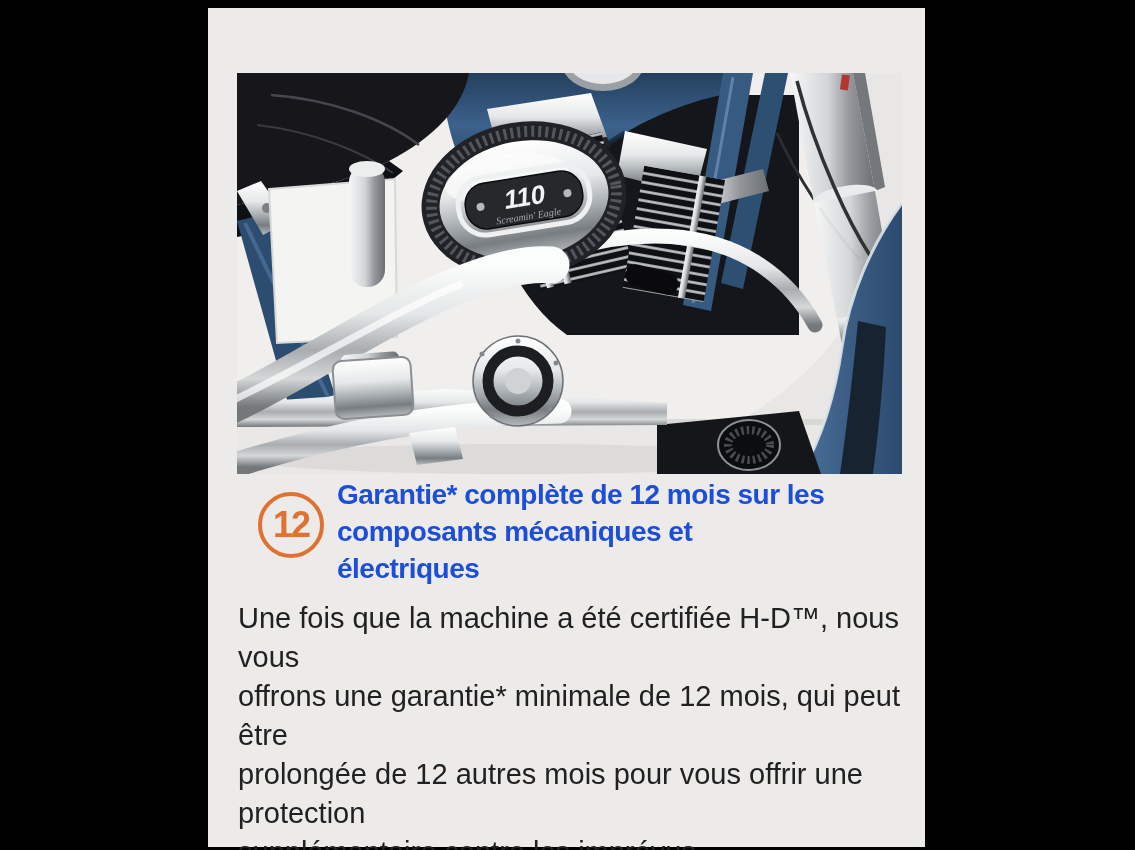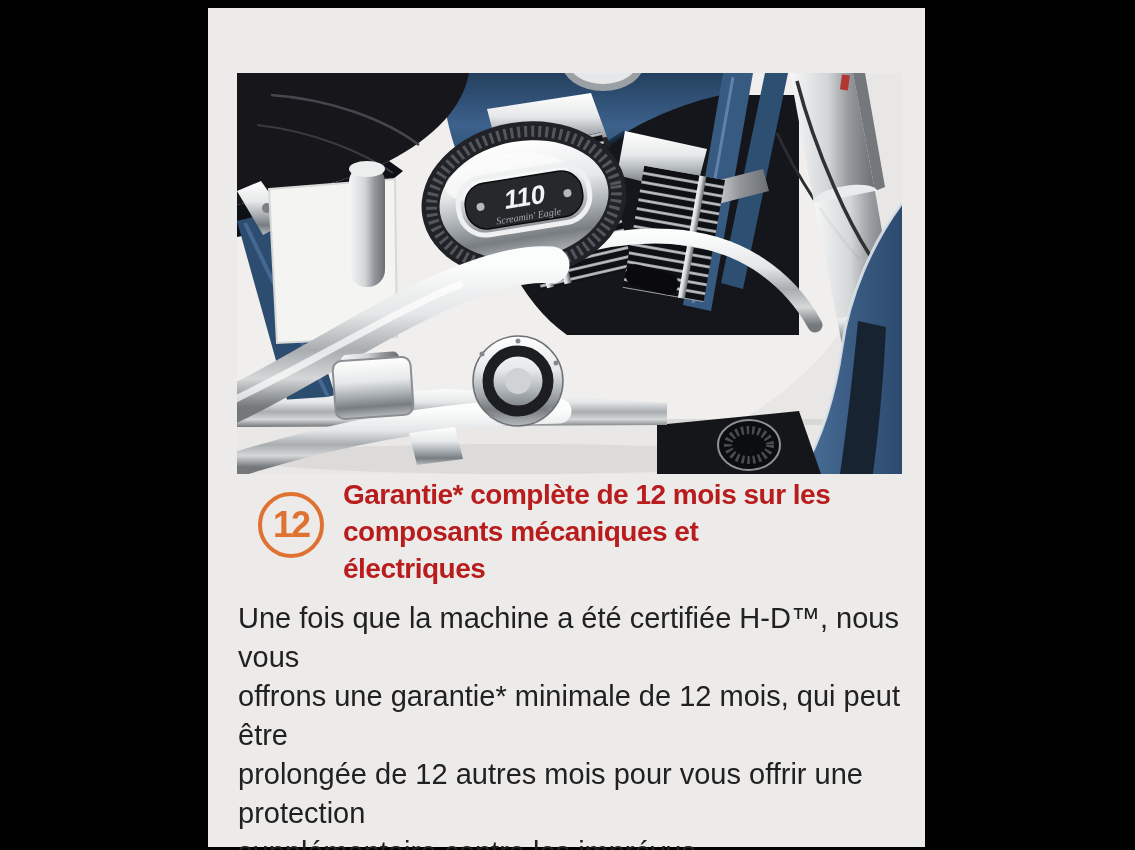--- a/index.html
+++ b/index.html
@@ -9,23 +9,23 @@
   .card  { position:absolute; left:208px; top:8px; width:717px; height:839px; background:#ECEBE9; }
   .photo { position:absolute; left:29px; top:65px; width:665px; height:401px; overflow:hidden; }
   .photo svg { display:block; width:665px; height:401px; }
   .num-badge {
     position:absolute; left:50px; top:484px; width:66px; height:66px;
     border:4px solid #DF7230; border-radius:50%;
     display:flex; align-items:center; justify-content:center;
     color:#DF7230; font-weight:bold; font-size:36px; letter-spacing:-2px;
   }
   .heading {
-    position:absolute; left:135px; top:468px; width:575px;
+    position:absolute; left:129px; top:468px; width:575px;
     font-size:28px; font-weight:bold; line-height:37px; letter-spacing:-0.5px;
-    color:#b91c1c;
+    color:#1d4ed8;
   }
   .body-text {
     position:absolute; left:30px; top:591px; width:668px;
     font-size:29px; line-height:39px; color:#212121;
   }
 </style>
 </head>
 <body>
 
 <div class="stage">

